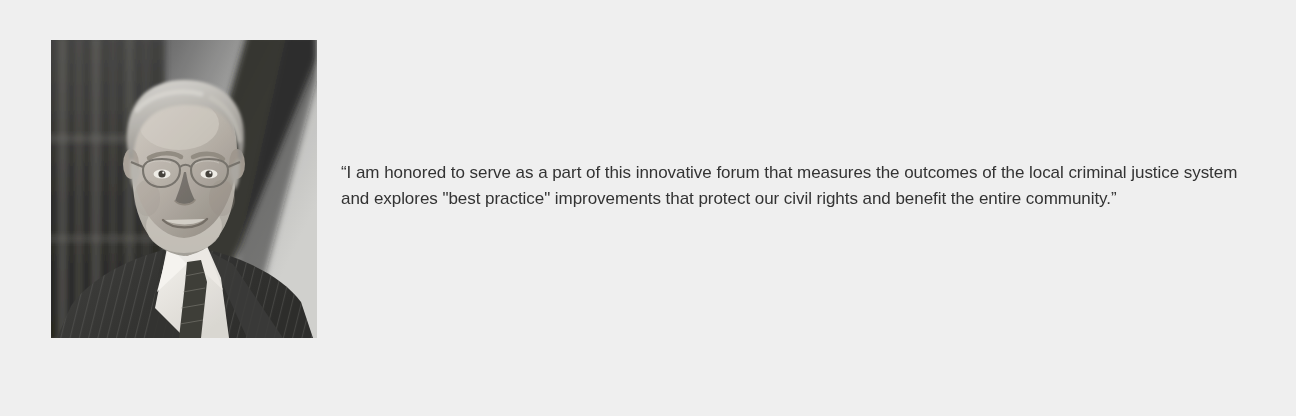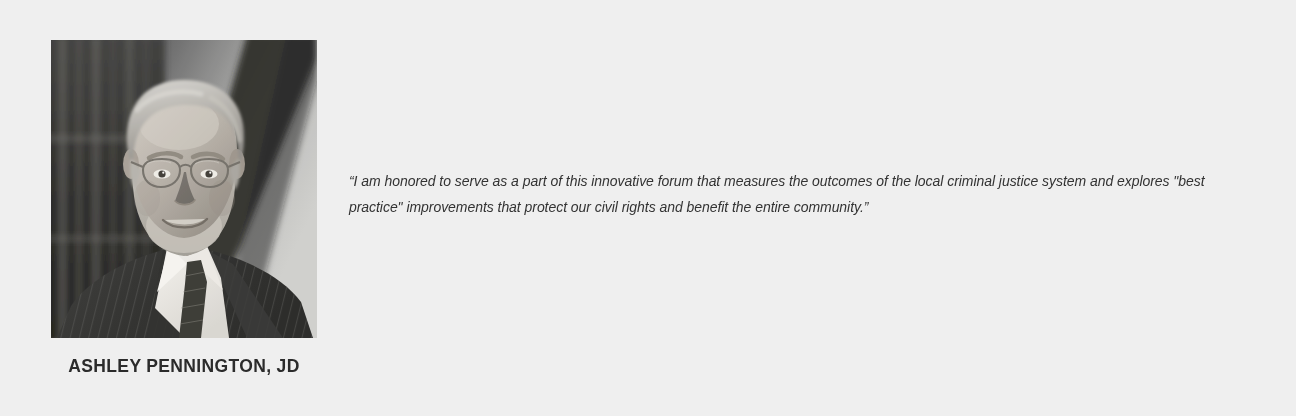--- a/index.html
+++ b/index.html
@@ -70,23 +70,22 @@
 
   
   .quote-block {
     position: absolute;
     left: 341px;
     top: 160px;
     width: 900px;
   }
 
   .quote-text {
-    margin: 8px;
-    font-size: 14px;
-    font-style: italic;
+    margin: 0;
+    font-size: 17px;
     font-weight: normal;
     color: #333333;
     line-height: 26px;
     letter-spacing: -0.05px;
   }
 </style>
 </head>
 <body>
 
 <div class="testimonial">
@@ -252,21 +251,20 @@
           <g stroke="#d6d3cc" stroke-width="0.9" opacity="0.6" fill="none">
             <path d="M96 124 C 102 120, 114 120, 120 123"></path>
             <path d="M144 124 C 150 120, 162 120, 168 123"></path>
           </g>
 
           <rect x="0" y="0" width="266" height="298" fill="#f0efec" opacity="0.05"></rect>
         </g>
       </svg>
     </div>
 
-    <p class="person-name">ASHLEY PENNINGTON, JD</p>
 
   </div>
 
   <div class="quote-block">
     <p class="quote-text">“I am honored to serve as a part of this innovative forum that measures the outcomes of the local criminal justice system and explores "best practice" improvements that protect our civil rights and benefit the entire community.”</p>
   </div>
 
 </div>
 
 </body></html>

